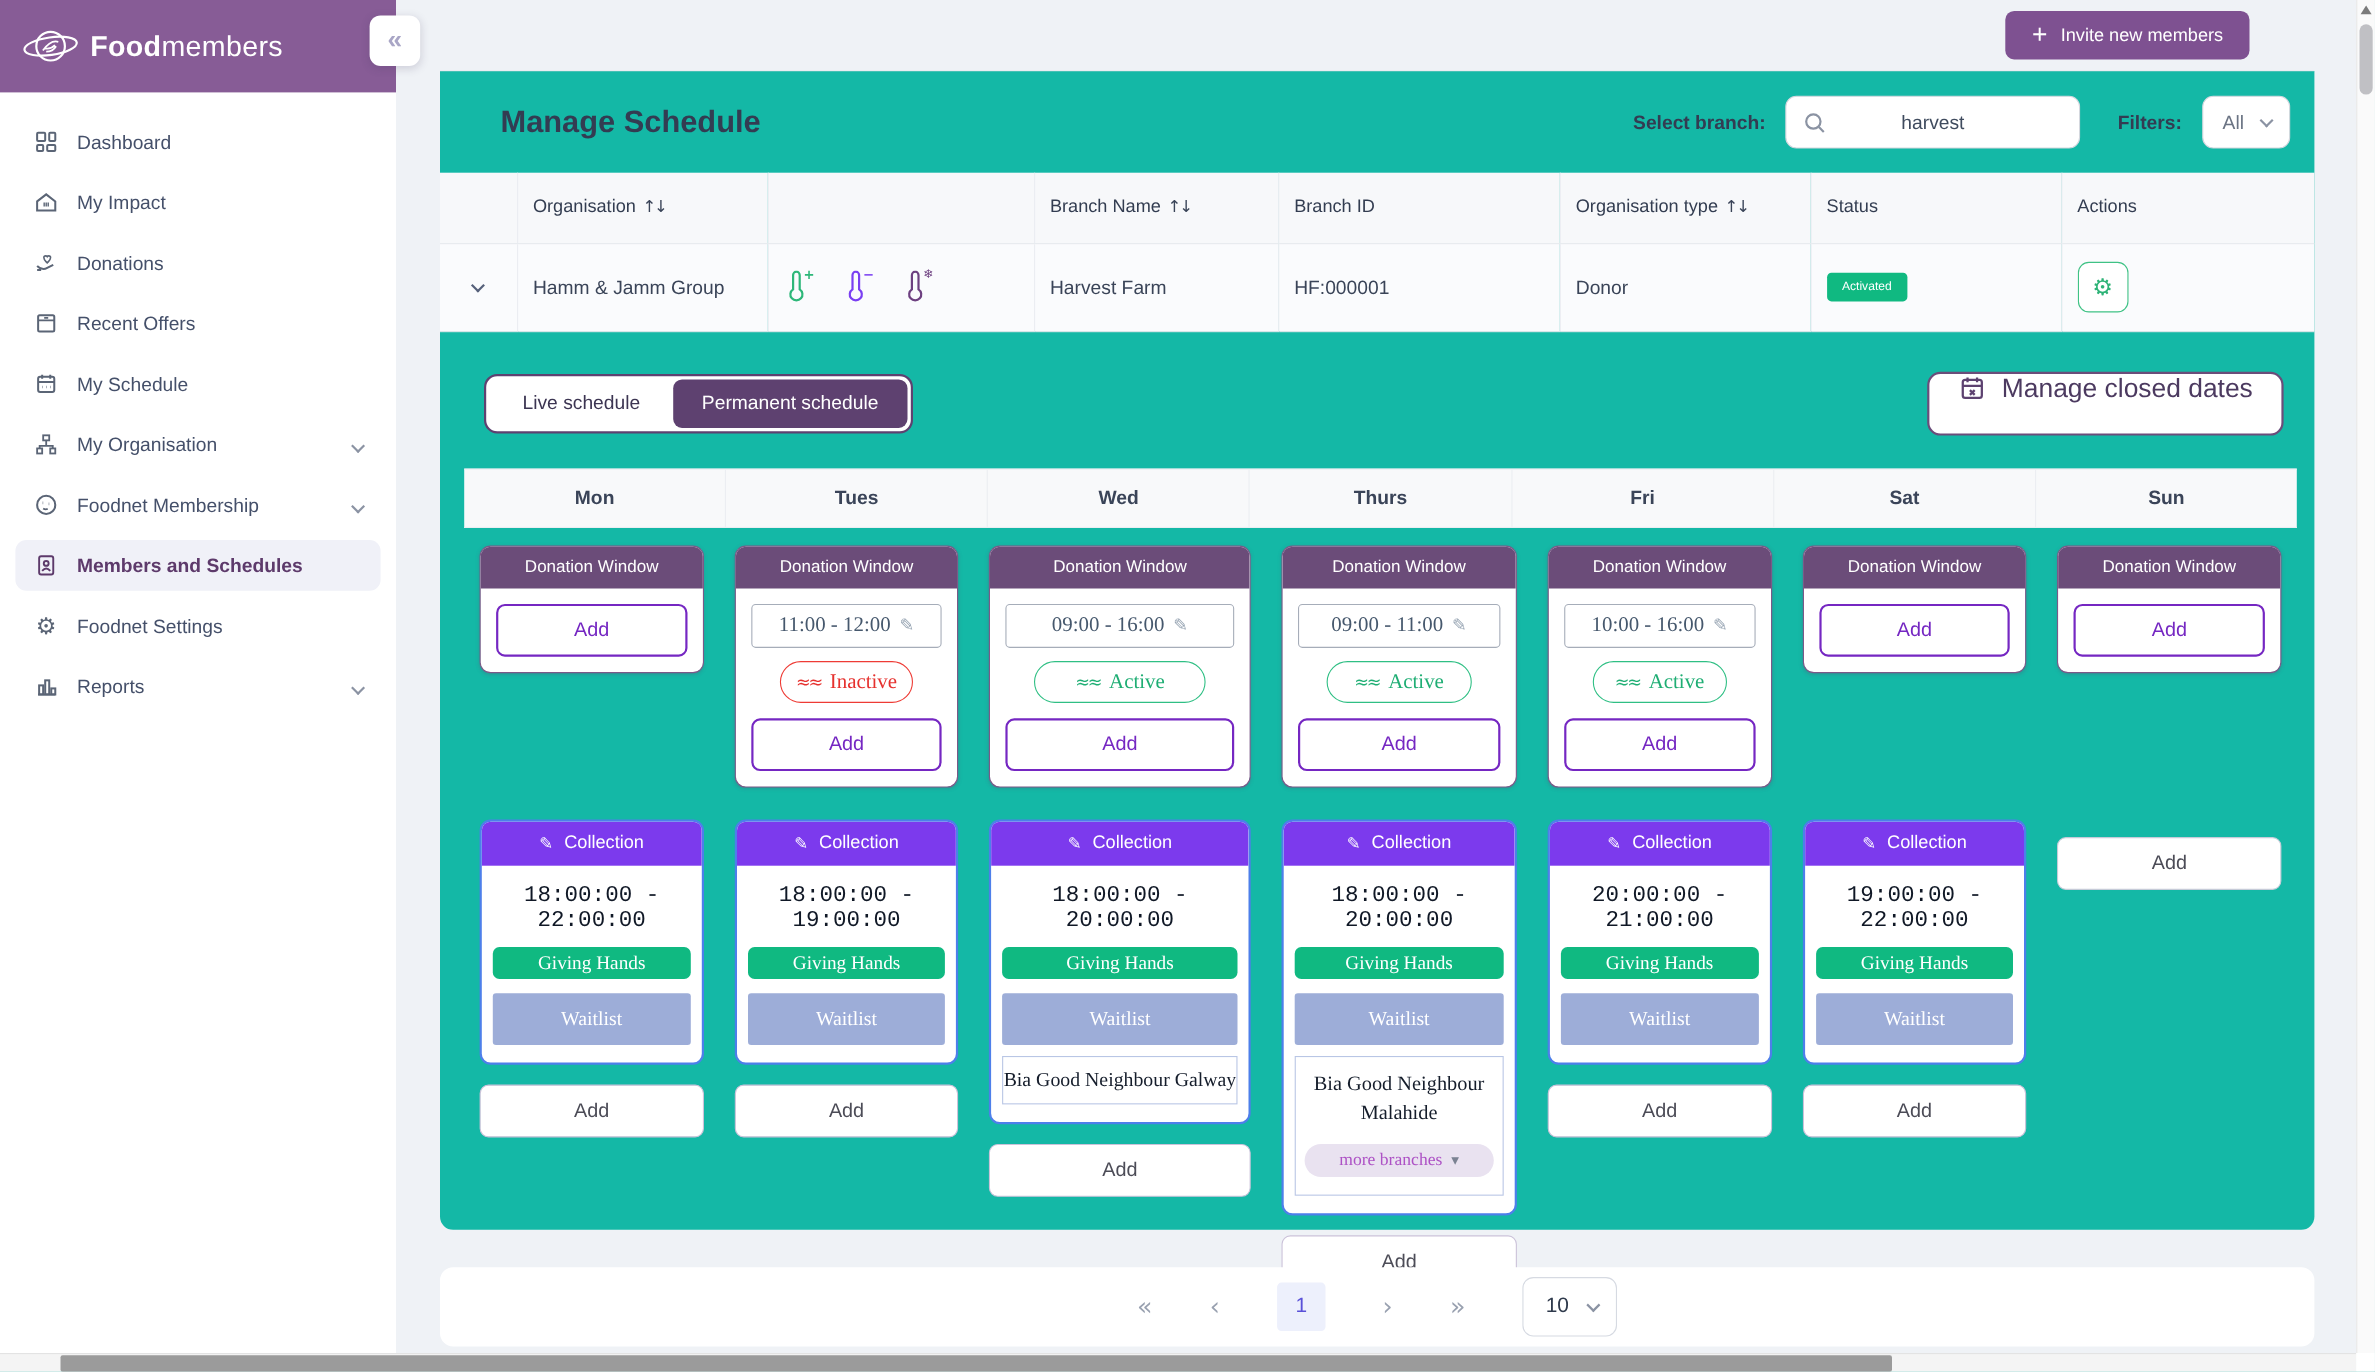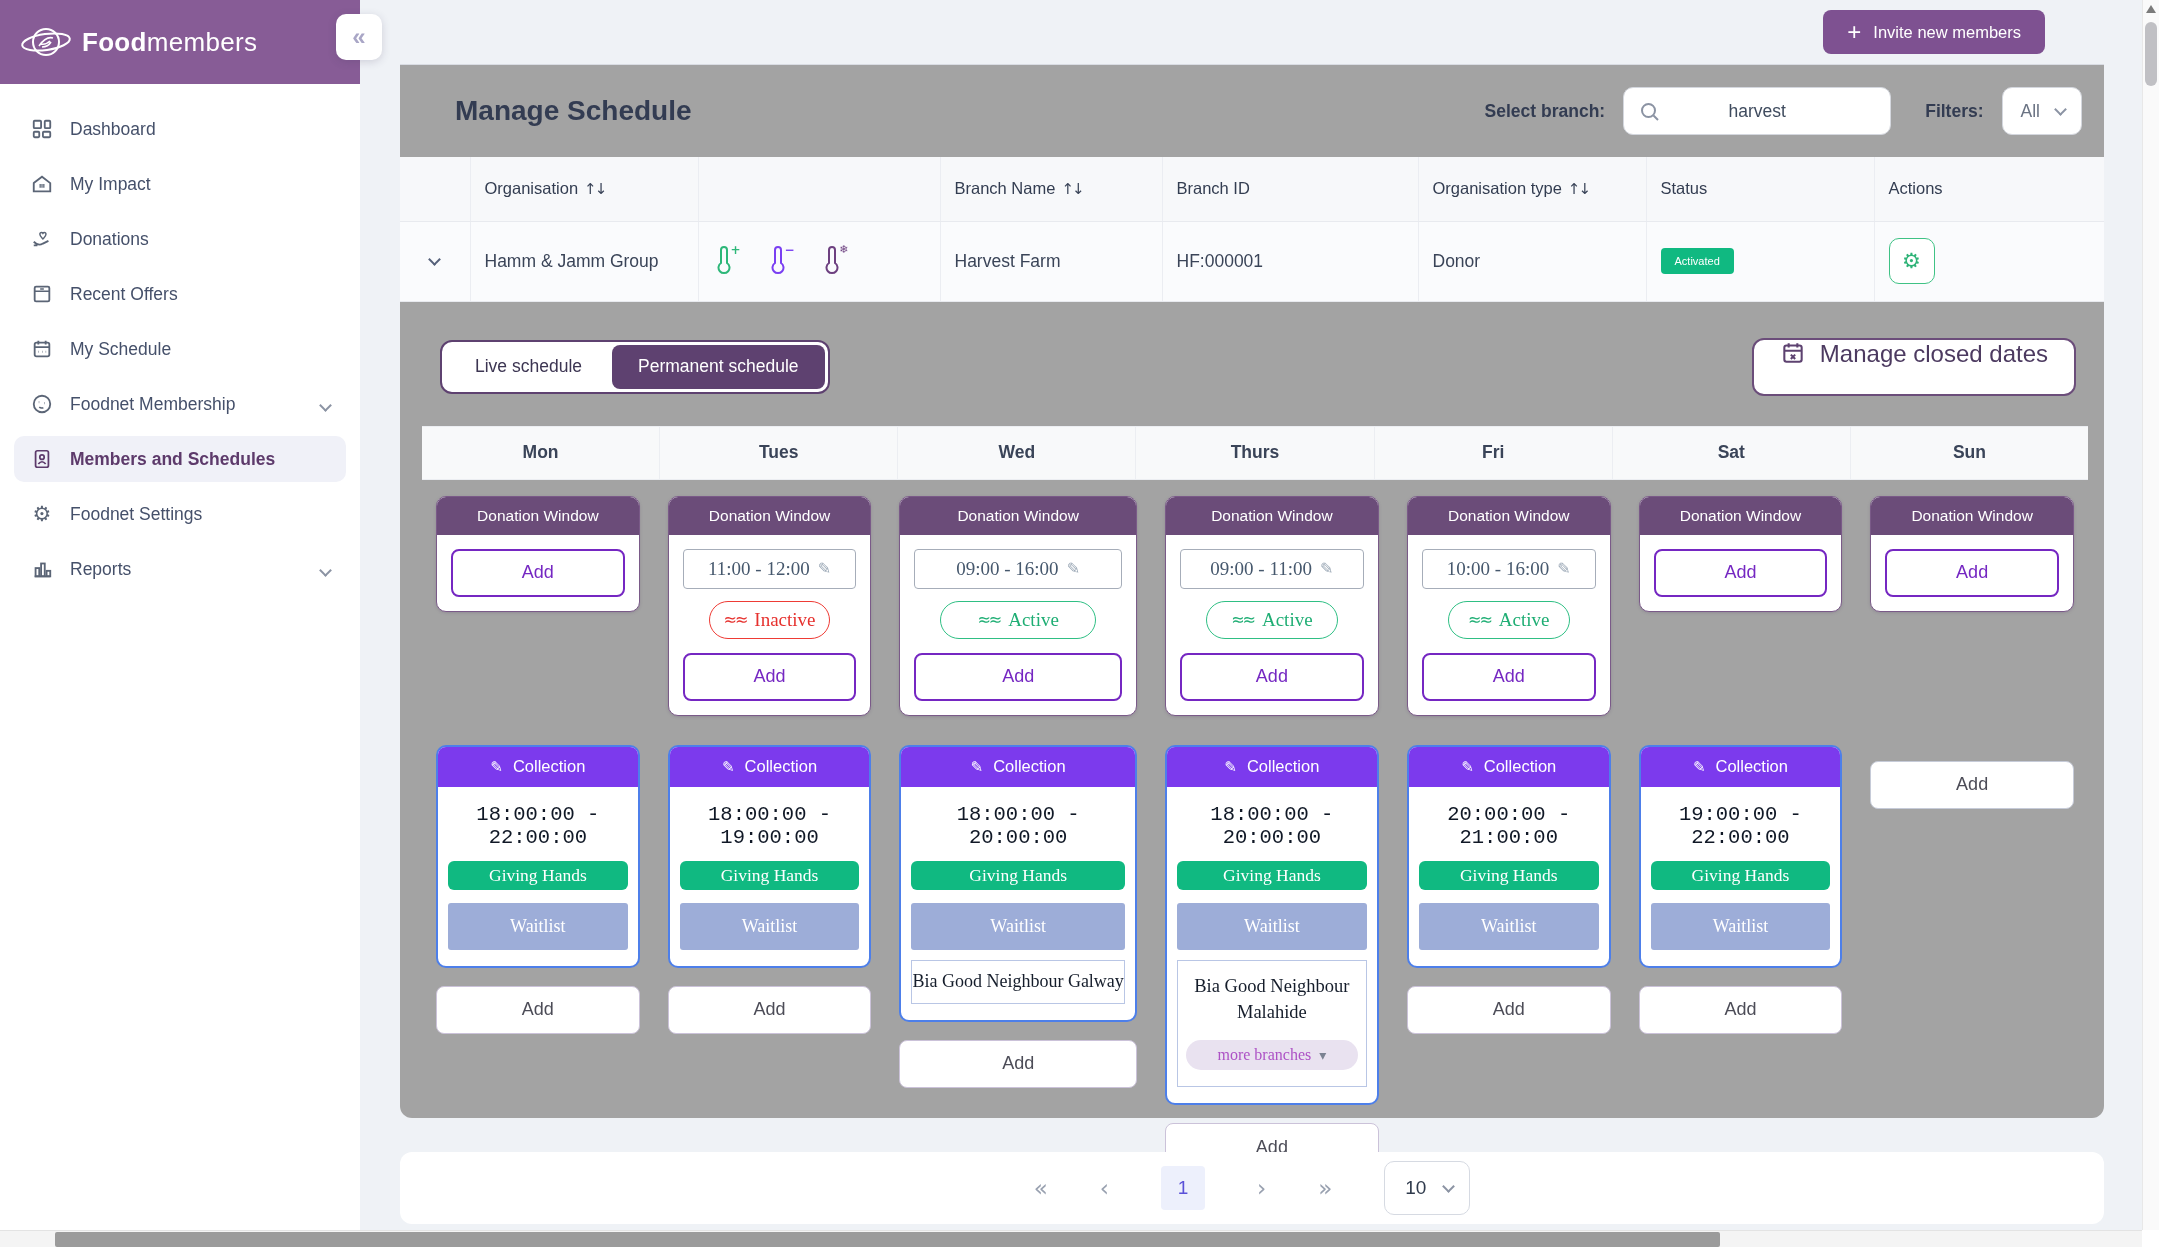--- a/index.html
+++ b/index.html
@@ -26,21 +26,21 @@
   .cv { display:inline-block; width:9px; height:9px; border-right:2px solid #8b93a3; border-bottom:2px solid #8b93a3; transform:rotate(45deg); margin-top:-4px; }
   .gear-glyph { font-family:"DejaVu Sans", sans-serif; font-size:21px; line-height:1; }
 
   
   .main { position:absolute; left:360px; top:0; right:17px; bottom:17px; background:#eff2f6; }
   .topbar { height:64px; display:flex; align-items:center; justify-content:flex-end; padding-right:97px; }
   .invite-btn { background:#7e5191; color:#fff; border:none; border-radius:8px; height:44px; padding:0 24px;
     font-size:16.5px; display:flex; align-items:center; gap:12px; cursor:pointer; font-family:inherit; }
   .invite-plus { font-size:24px; font-weight:300; line-height:1; }
 
-  .panel { position:absolute; left:40px; top:64px; width:1704px; height:1054px; background:#a3a3a3;
+  .panel { position:absolute; left:40px; top:64px; width:1704px; height:1054px; background:#14b8a6;
     border-top:1px solid #d9dce3; border-radius:0 0 12px 12px; }
 
   
   .toolbar { display:flex; align-items:center; height:92px; padding:0 22px 0 55px; }
   .page-title { font-size:28px; font-weight:bold; color:#333c52; }
   .toolbar-right { margin-left:auto; display:flex; align-items:center; gap:18px; }
   .lbl { font-size:17.5px; font-weight:bold; color:#333c52; }
   .search-box { width:268px; height:48px; border:1px solid #d4d7de; border-radius:10px; background:#fff;
     display:flex; align-items:center; position:relative; }
   .search-ico { position:absolute; left:14px; top:12px; color:#8b93a3; }
@@ -196,20 +196,32 @@
     </div>
     <div class="nav-item">
       <span class="nav-ico">
         <svg width="22" height="22" viewBox="0 0 24 24" fill="none" stroke="currentColor" stroke-width="2">
             <rect x="4" y="5" width="16" height="15" rx="2"></rect>
             <path d="M4 10 h16 M8 3 v4 M16 3 v4"></path>
             <path d="M8 15 h.5 M12 15 h.5 M16 15 h.5" stroke-width="2.4"></path>
           </svg>
       </span>
       <span class="nav-label">My Schedule</span>
+    </div>
+    <div class="nav-item">
+      <span class="nav-ico">
+        <svg width="22" height="22" viewBox="0 0 24 24" fill="none" stroke="currentColor" stroke-width="1.8">
+            <rect x="9" y="3" width="6" height="5"></rect>
+            <rect x="3" y="16" width="5" height="5"></rect>
+            <rect x="16" y="16" width="5" height="5"></rect>
+            <path d="M12 8 v4 M5.5 16 v-2.5 h13 V16 M12 12 v1.5"></path>
+          </svg>
+      </span>
+      <span class="nav-label">My Organisation</span>
+      <span class="nav-chев"><span class="cv"></span></span>
     </div>
     <div class="nav-item">
       <span class="nav-ico">
         <svg width="22" height="22" viewBox="0 0 24 24" fill="none" stroke="currentColor" stroke-width="2">
             <circle cx="12" cy="12" r="9"></circle>
             <path d="M8.5 10 h.5 M14.5 11 h.5" stroke-width="2.6"></path>
             <path d="M9 15.5 q2 1.5 4.5 .5" stroke-width="1.8"></path>
           </svg>
       </span>
       <span class="nav-label">Foodnet Membership</span>

